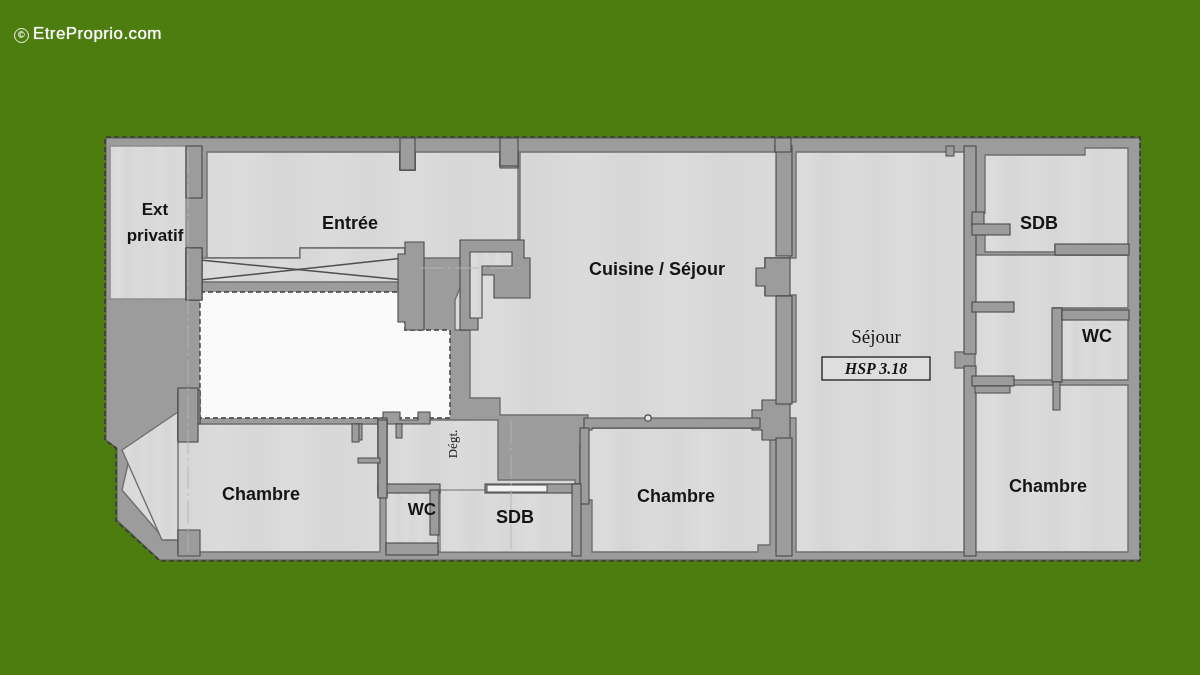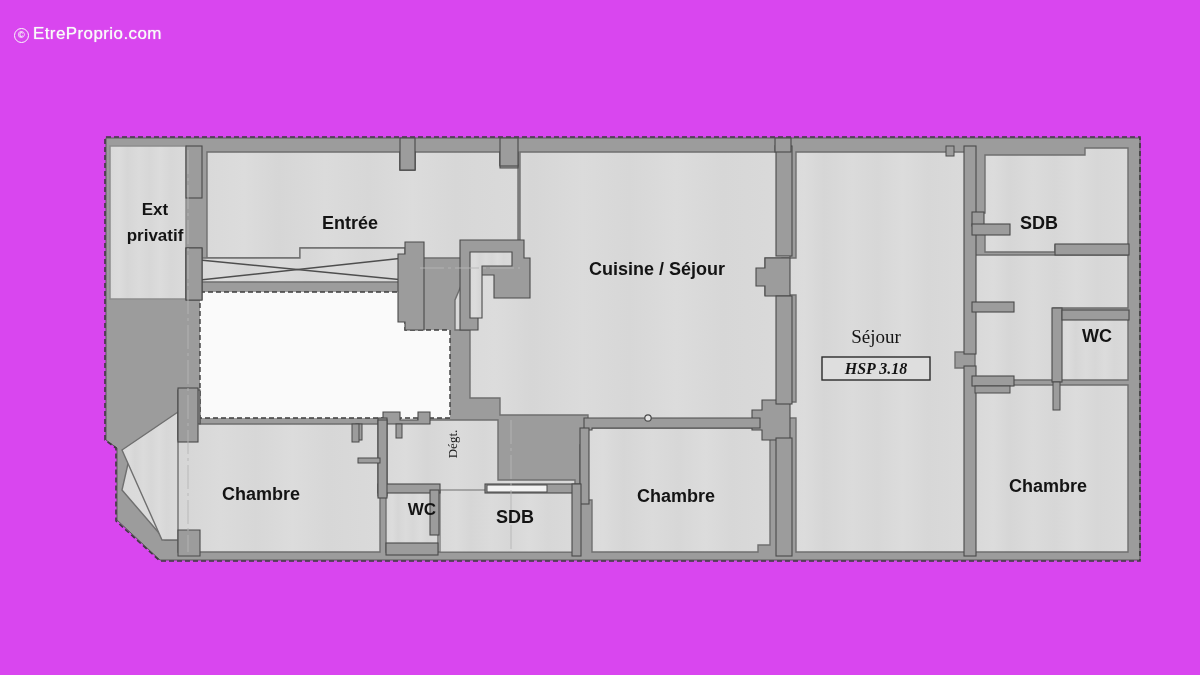--- a/index.html
+++ b/index.html
@@ -9,21 +9,21 @@
     background: #ffffff;
     width: 1200px;
     height: 675px;
     overflow: hidden;
     font-family: "Liberation Sans", sans-serif;
   }
   #stage {
     position: relative;
     width: 1200px;
     height: 675px;
-    background: #d946ef;
+    background: #4d7c0f;
   }
   #plan-svg {
     position: absolute;
     left: 0;
     top: 0;
     width: 1200px;
     height: 675px;
   }
   .watermark {
     position: absolute;

